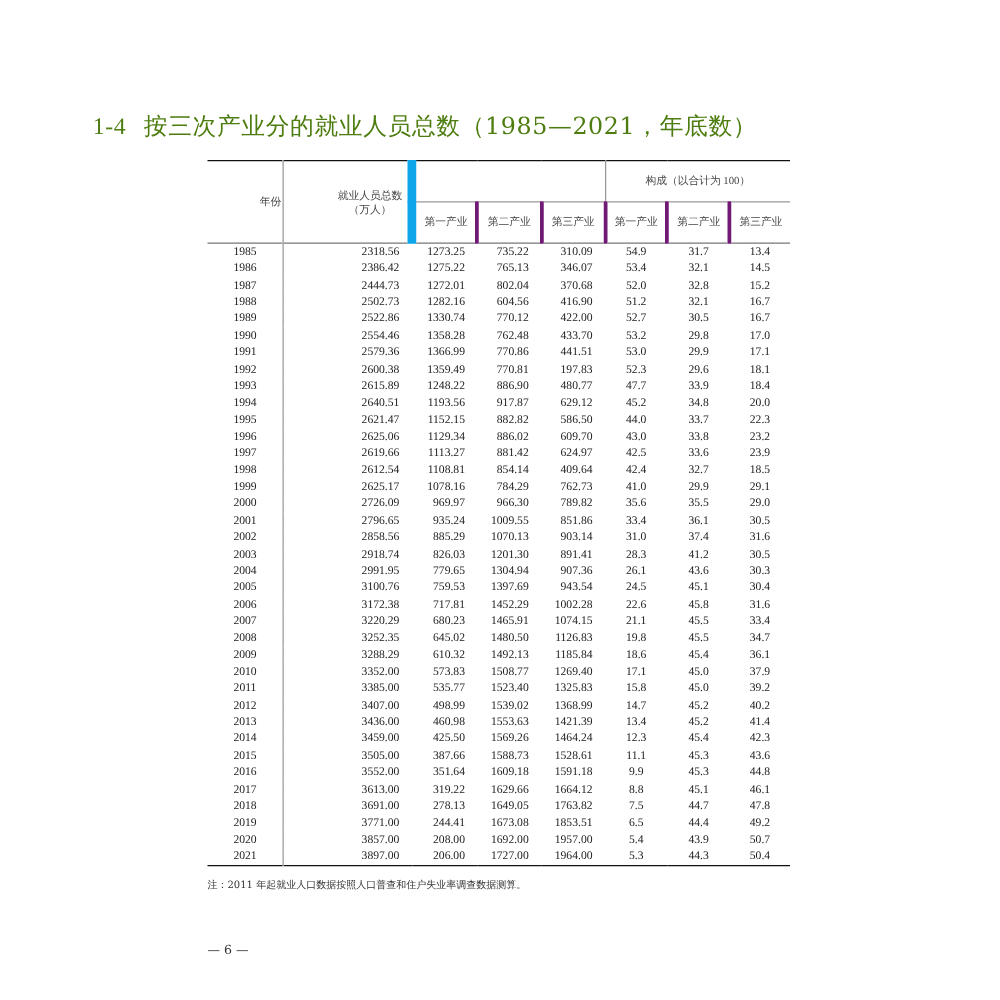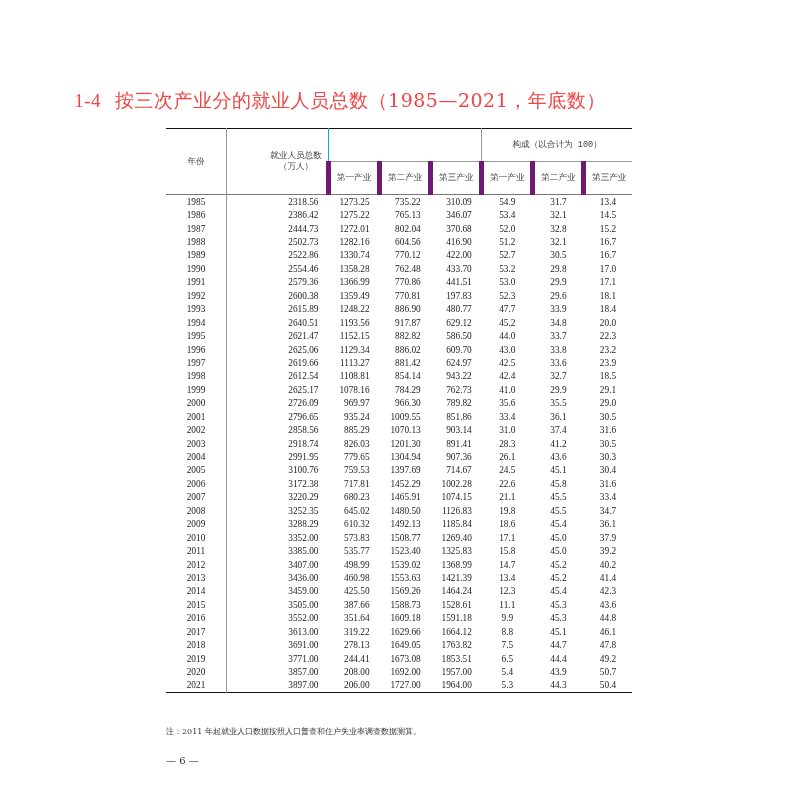--- a/index.html
+++ b/index.html
@@ -1,35 +1,35 @@
 <!DOCTYPE html>
 <html><head>
 <meta charset="utf-8">
 <style>
   html, body { margin: 0; padding: 0; background: #ffffff; }
   body { width: 800px; height: 800px; position: relative; overflow: hidden;
          font-family: "DejaVu Serif", "Liberation Serif", serif; color: #222; }
   .title { position: absolute; top: 88px; left: 0; width: 680px; text-align: center;
-           font-size: 19px; color: #ef4444; letter-spacing: 0.5px; }
+           font-size: 19px; color: #4d7c0f; letter-spacing: 0.5px; }
   .title .num { margin-right: 14px; font-family: "Liberation Serif", serif; }
   table { position: absolute; top: 128px; left: 166px; width: 466px;
           border-collapse: collapse; font-family: "Liberation Serif", serif; font-size: 9.3px; }
   thead tr.h1 th { height: 30px; }
   thead tr.h2 th { height: 30px; }
   table { border-top: 1.6px solid #111; border-bottom: 1.6px solid #111; }
-  th { font-weight: normal; color: #444; font-size: 8.6px; font-family: Liberation Mono, monospace; }
+  th { font-weight: normal; color: #444; font-size: 8.6px; }
   thead { border-bottom: 1px solid #777; }
-  th.year { width: 58px; border-right: 1px solid #999; }
-  th.total { width: 58px; border-right: 1px solid #0ea5e9; vertical-align: middle; line-height: 11px; padding-left: 40px; }
+  th.year { width: 58px; border-right: 1px solid #999; text-align: right; }
+  th.total { width: 58px; border-right: 7px solid #0ea5e9; vertical-align: middle; line-height: 11px; padding-left: 40px; }
   th.grp { border-left: 1px solid #999; }
-  th.sub { border-top: 1px solid #999; border-left: 5px solid #701a75; }
+  th.sub { border-top: 1px solid #999; border-left: 3px solid #701a75; }
   td { height: 13.45px; padding: 0; text-align: center; color: #222; }
   td.year { border-right: 1px solid #999; }
   td.num { text-align: right; padding-right: 10px; }
-  .note { position: absolute; top: 726px; left: 166px; font-size: 8px; color: #333; }
+  .note { position: absolute; top: 702px; left: 166px; font-size: 8px; color: #333; }
   .page { position: absolute; top: 755px; left: 166px; font-size: 10px; color: #333; }
 </style>
 </head>
 <body>
 
 <div class="title">
   <span class="num">1-4</span><span>按三次产业分的就业人员总数（1985—2021，年底数）</span>
 </div>
 
 <table>
@@ -181,21 +181,21 @@
         <td class="num">624.97</td>
         <td class="pct">42.5</td>
         <td class="pct">33.6</td>
         <td class="pct">23.9</td>
       </tr>
       <tr>
         <td class="year">1998</td>
         <td class="num">2612.54</td>
         <td class="num">1108.81</td>
         <td class="num">854.14</td>
-        <td class="num">943.22</td>
+        <td class="num">409.64</td>
         <td class="pct">42.4</td>
         <td class="pct">32.7</td>
         <td class="pct">18.5</td>
       </tr>
       <tr>
         <td class="year">1999</td>
         <td class="num">2625.17</td>
         <td class="num">1078.16</td>
         <td class="num">784.29</td>
         <td class="num">762.73</td>
@@ -251,21 +251,21 @@
         <td class="num">907.36</td>
         <td class="pct">26.1</td>
         <td class="pct">43.6</td>
         <td class="pct">30.3</td>
       </tr>
       <tr>
         <td class="year">2005</td>
         <td class="num">3100.76</td>
         <td class="num">759.53</td>
         <td class="num">1397.69</td>
-        <td class="num">714.67</td>
+        <td class="num">943.54</td>
         <td class="pct">24.5</td>
         <td class="pct">45.1</td>
         <td class="pct">30.4</td>
       </tr>
       <tr>
         <td class="year">2006</td>
         <td class="num">3172.38</td>
         <td class="num">717.81</td>
         <td class="num">1452.29</td>
         <td class="num">1002.28</td>

